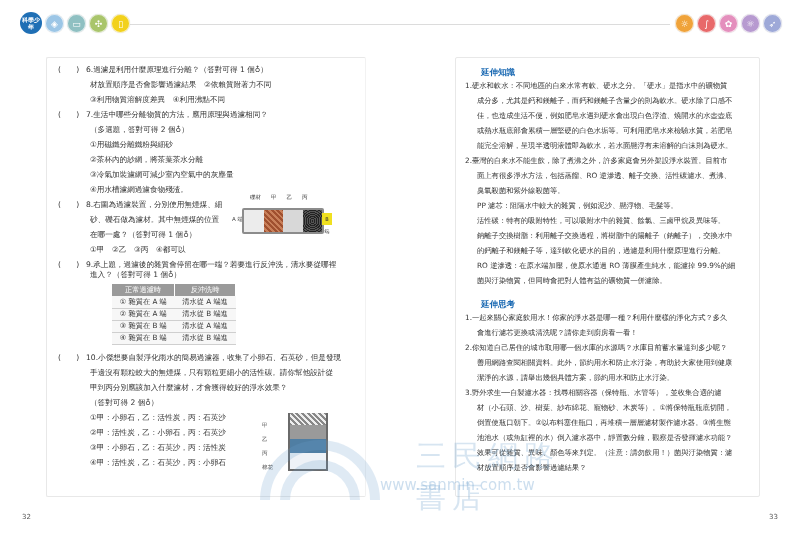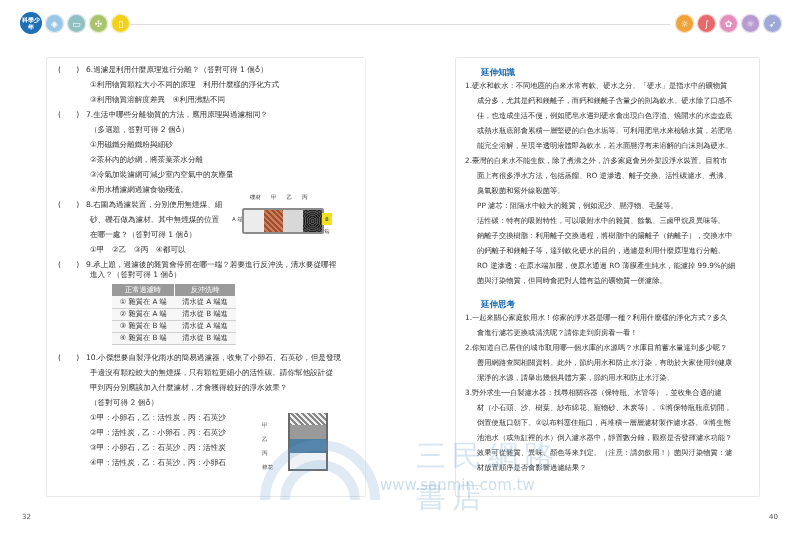--- a/index.html
+++ b/index.html
@@ -66,21 +66,21 @@
   <div class="badge-circle" style="background:#e48fbd">✿</div>
   <div class="badge-circle" style="background:#b79ad0">⚛</div>
   <div class="badge-circle" style="background:#9ea9d8">➶</div>
 </div>
 
 <div class="panel left"></div>
 
 <div class="q-row" style="top:62px">
   <span class="paren">(　　)</span><span>6.過濾是利用什麼原理進行分離？（答對可得 1 個♁）</span>
 </div>
-<div class="opt" style="top:77px">①利用物質顆粒大小不同的原理　利用什麼樣的淨化方式</div>
+<div class="opt" style="top:77px">材放置順序是否會影響過濾結果　②依賴質附著力不同</div>
 <div class="opt" style="top:92px">③利用物質溶解度差異　④利用沸點不同</div>
 
 <div class="q-row" style="top:107px">
   <span class="paren">(　　)</span><span>7.生活中哪些分離物質的方法，應用原理與過濾相同？</span>
 </div>
 <div class="opt" style="top:122px">（多選題，答對可得 2 個♁）</div>
 <div class="opt" style="top:137px">①用磁鐵分離鐵粉與細砂</div>
 <div class="opt" style="top:152px">②茶杯內的紗網，將茶葉茶水分離</div>
 <div class="opt" style="top:167px">③冷氣加裝濾網可減少室內空氣中的灰塵量</div>
 <div class="opt" style="top:182px">④用水槽濾網過濾食物殘渣。</div>
@@ -197,13 +197,13 @@
 <div class="r-line r-ind" style="top:460px">材放置順序是否會影響過濾結果？</div>
 
 <div class="watermark">
   <div class="wm-arc" style="left:0;top:20px;width:120px;height:60px"></div>
   <div class="wm-arc" style="left:20px;top:40px;width:80px;height:40px"></div>
   <div class="wm-text">三民網路書店</div>
   <div class="wm-url">www.sanmin.com.tw</div>
 </div>
 
 <div class="pageno" style="left:22px">32</div>
-<div class="pageno" style="right:22px">40</div>
+<div class="pageno" style="right:22px">33</div>
 
 </body></html>

